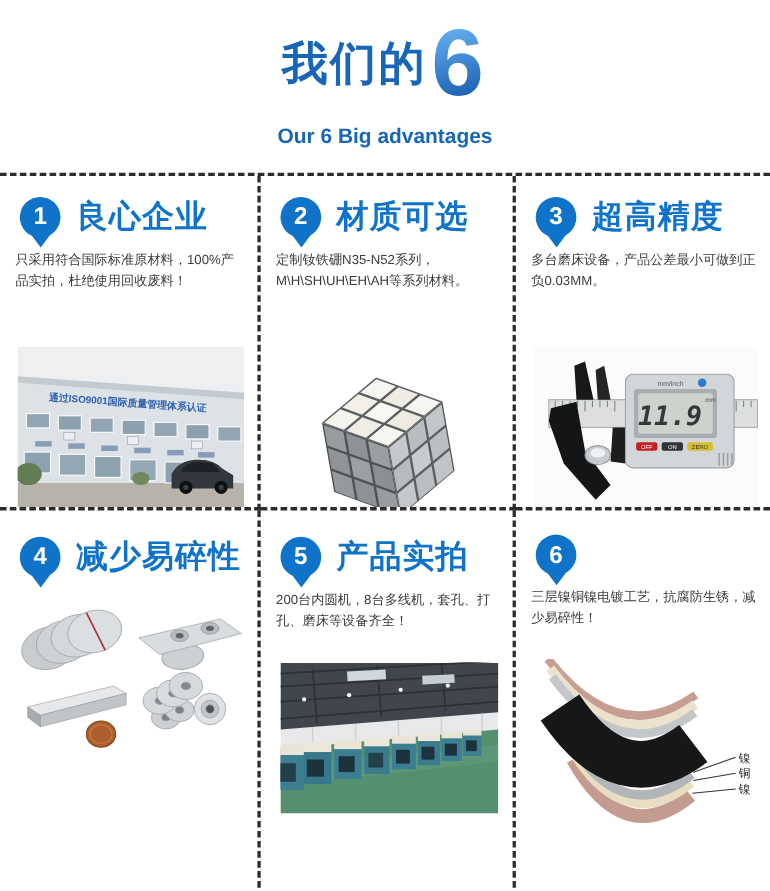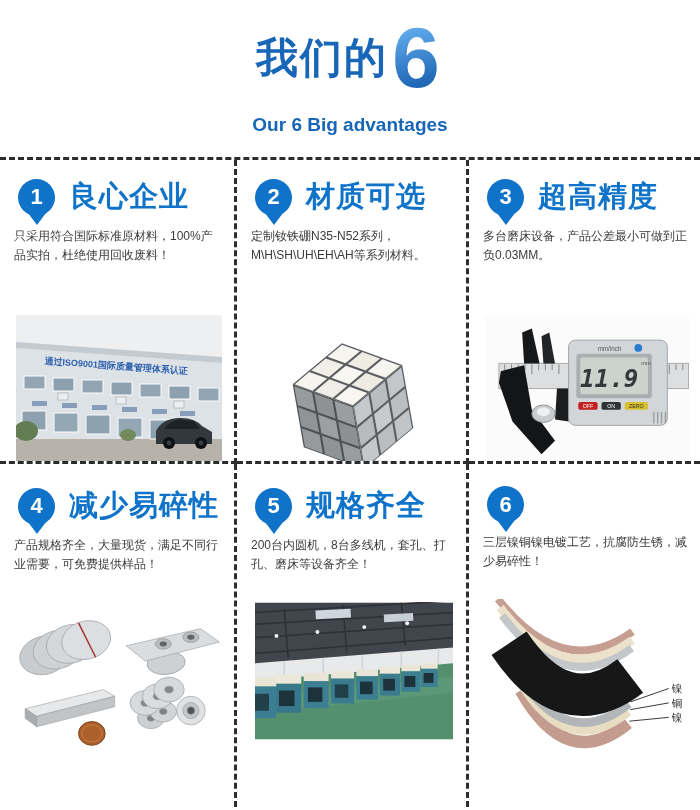--- a/index.html
+++ b/index.html
@@ -241,21 +241,20 @@
     </div>
   </section>
 
   <section class="cell colA row2">
     <div class="head">
       <span class="badge">
           <span>4</span>
         </span>
       <h2 class="ctitle">减少易碎性</h2>
     </div>
-    <p class="desc">产品规格齐全，大量现货，满足不同行业需要，可免费提供样品！</p>
     <div class="imgwrap">
       <svg width="208" height="160" viewBox="0 0 217 168">
         <rect width="217" height="168" fill="#ffffff"></rect>
         <g stroke="#a3a6a8" stroke-width="0.8">
           <ellipse cx="30" cy="56" rx="26" ry="20" fill="#c9ccce" transform="rotate(-14 30 56)"></ellipse>
           <ellipse cx="44" cy="50" rx="26" ry="20" fill="#cfd2d4" transform="rotate(-14 44 50)"></ellipse>
           <ellipse cx="58" cy="44" rx="26" ry="20" fill="#d5d8da" transform="rotate(-14 58 44)"></ellipse>
           <ellipse cx="74" cy="40" rx="26" ry="20" fill="#dcdfe1" transform="rotate(-14 74 40)"></ellipse>
           <line x1="66" y1="22" x2="84" y2="58" stroke="#a83434" stroke-width="1.6"></line>
         </g>
@@ -293,21 +292,21 @@
         </g>
       </svg>
     </div>
   </section>
 
   <section class="cell colB row2">
     <div class="head">
       <span class="badge">
           <span>5</span>
         </span>
-      <h2 class="ctitle">规格齐全</h2>
+      <h2 class="ctitle">产品实拍</h2>
     </div>
     <p class="desc">200台内圆机，8台多线机，套孔、打孔、磨床等设备齐全！</p>
     <div class="imgwrap">
       <svg width="198" height="138" viewBox="0 0 203 140">
         <rect width="203" height="140" fill="#e8e9ea"></rect>
         <polygon points="0,0 203,0 203,46 0,62" fill="#41464c"></polygon>
         <g stroke="#2c3136" stroke-width="1.6">
           <line x1="0" y1="10" x2="203" y2="-2"></line>
             <line x1="0" y1="22" x2="203" y2="10"></line>
           <line x1="0" y1="36" x2="203" y2="22"></line>

